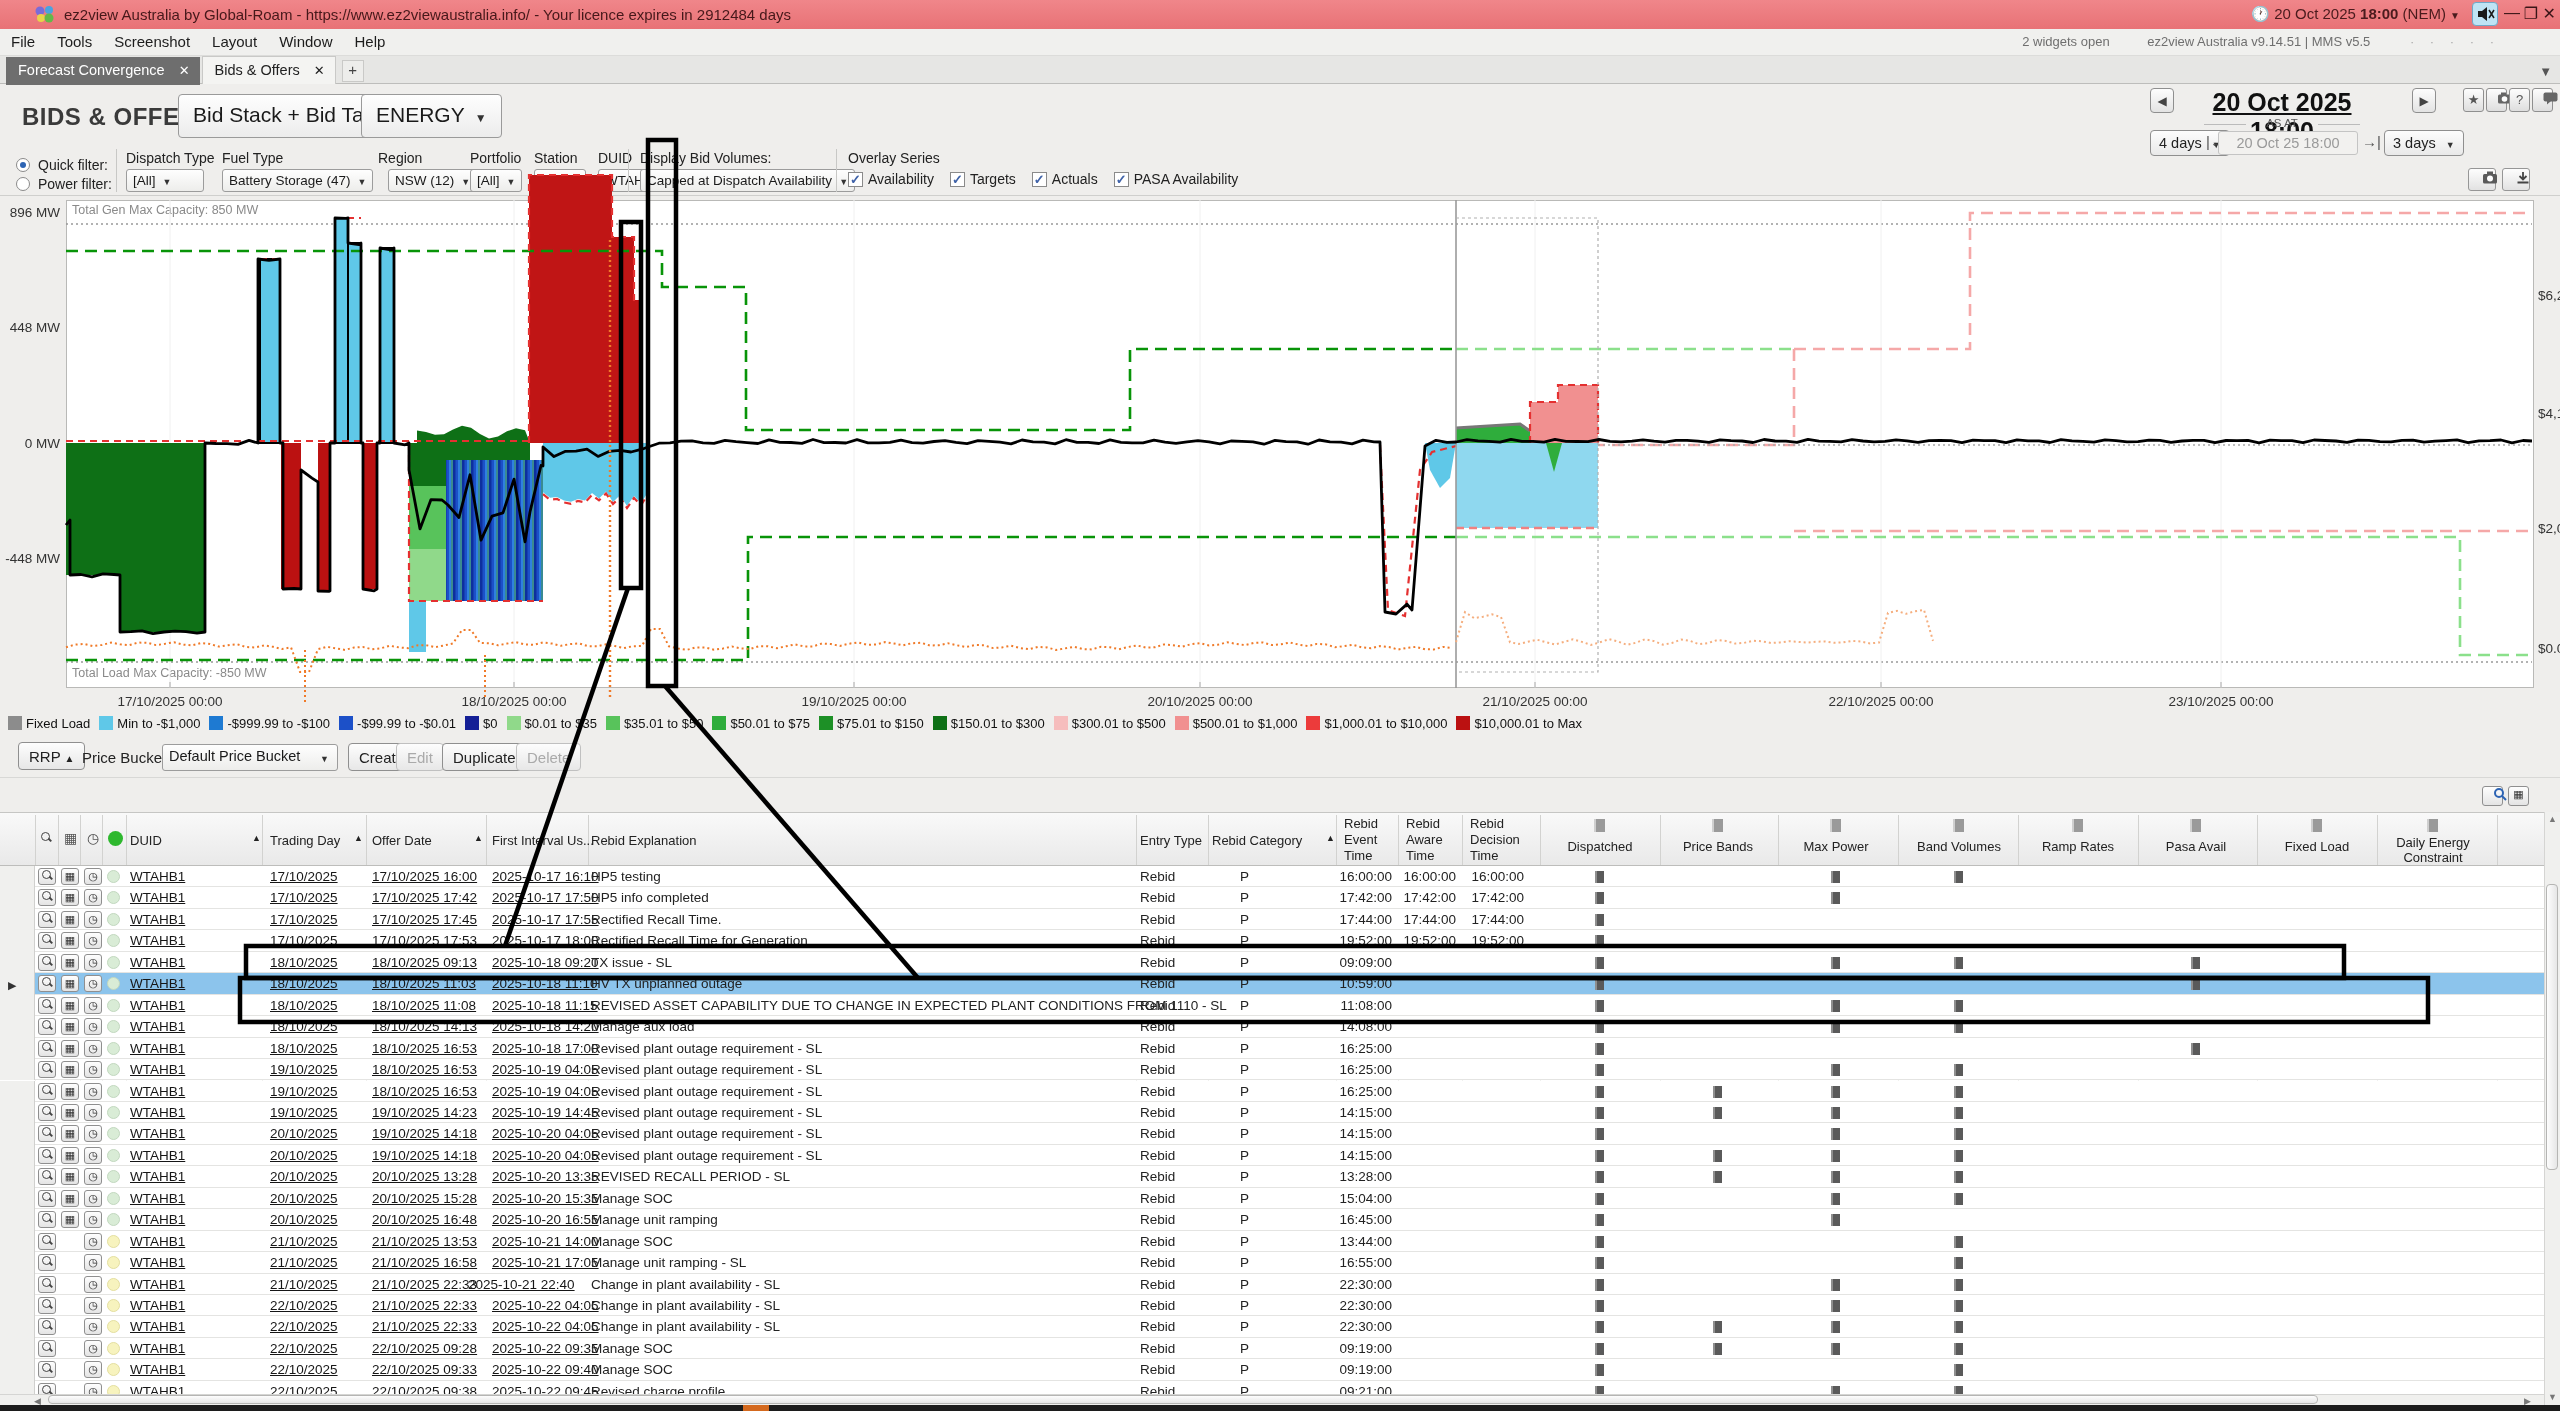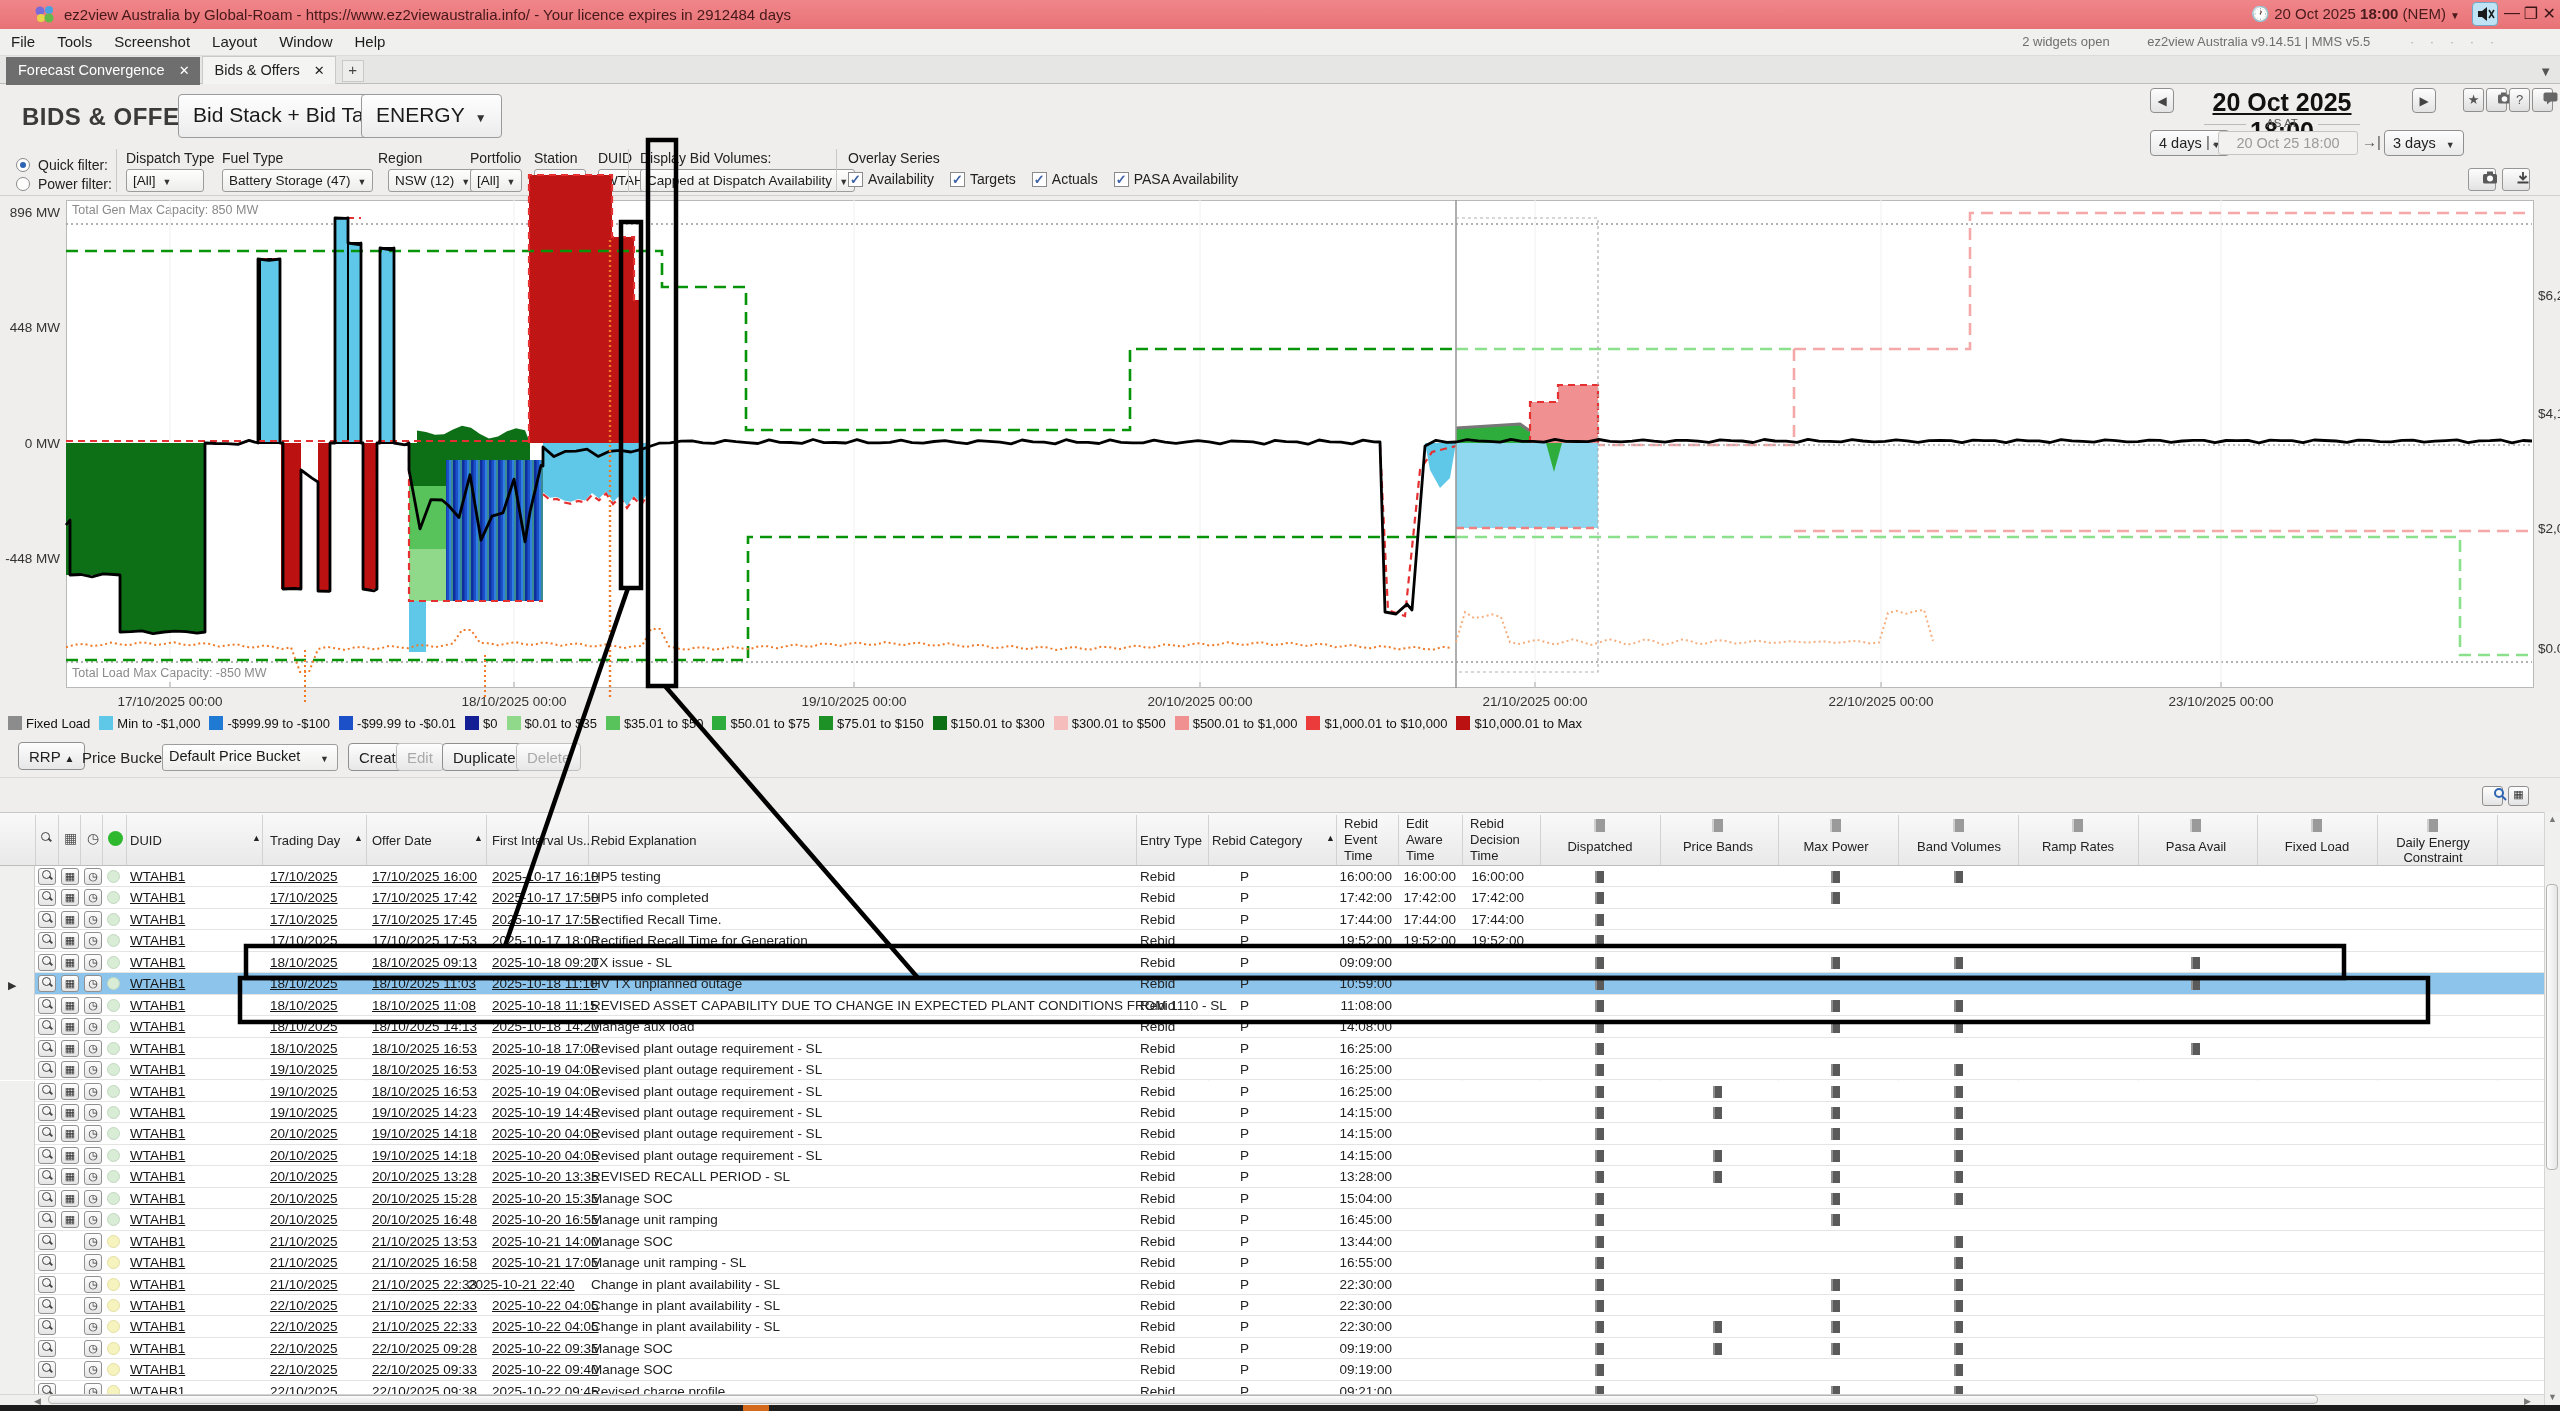--- a/index.html
+++ b/index.html
@@ -444,21 +444,21 @@
     <span class="hlab" style="left:270px;top:20px">Trading Day</span>
     <span class="hlab" style="left:354px;top:20px;font-size:9px">▲</span>
     <span class="hlab" style="left:372px;top:20px">Offer Date</span>
     <span class="hlab" style="left:474px;top:20px;font-size:9px">▲</span>
     <span class="hlab" style="left:492px;top:20px">First Interval Us...</span>
     <span class="hlab" style="left:591px;top:20px">Rebid Explanation</span>
     <span class="hlab" style="left:1140px;top:20px">Entry Type</span>
     <span class="hlab" style="left:1212px;top:20px">Rebid Category</span>
     <span class="hlab" style="left:1326px;top:20px;font-size:9px">▲</span>
     <span class="hlab" style="left:1344px;top:3px;width:60px;line-height:16px">Rebid Event Time</span>
-    <span class="hlab" style="left:1406px;top:3px;width:60px;line-height:16px">Edit Aware Time</span>
+    <span class="hlab" style="left:1406px;top:3px;width:60px;line-height:16px">Rebid Aware Time</span>
     <span class="hlab" style="left:1470px;top:3px;width:60px;line-height:16px">Rebid Decision Time</span>
     <span class="abs" style="left:1594px;top:6px;width:11px;height:13px;background:#9a9a9a;border-left:2px solid #cfcfcf"></span>
     <span class="hlab" style="left:1542px;top:26px;width:116px;text-align:center">Dispatched</span>
     <span class="abs" style="left:1712px;top:6px;width:11px;height:13px;background:#9a9a9a;border-left:2px solid #cfcfcf"></span>
     <span class="hlab" style="left:1660px;top:26px;width:116px;text-align:center">Price Bands</span>
     <span class="abs" style="left:1830px;top:6px;width:11px;height:13px;background:#9a9a9a;border-left:2px solid #cfcfcf"></span>
     <span class="hlab" style="left:1778px;top:26px;width:116px;text-align:center">Max Power</span>
     <span class="abs" style="left:1953px;top:6px;width:11px;height:13px;background:#9a9a9a;border-left:2px solid #cfcfcf"></span>
     <span class="hlab" style="left:1901px;top:26px;width:116px;text-align:center">Band Volumes</span>
     <span class="abs" style="left:2072px;top:6px;width:11px;height:13px;background:#9a9a9a;border-left:2px solid #cfcfcf"></span>

